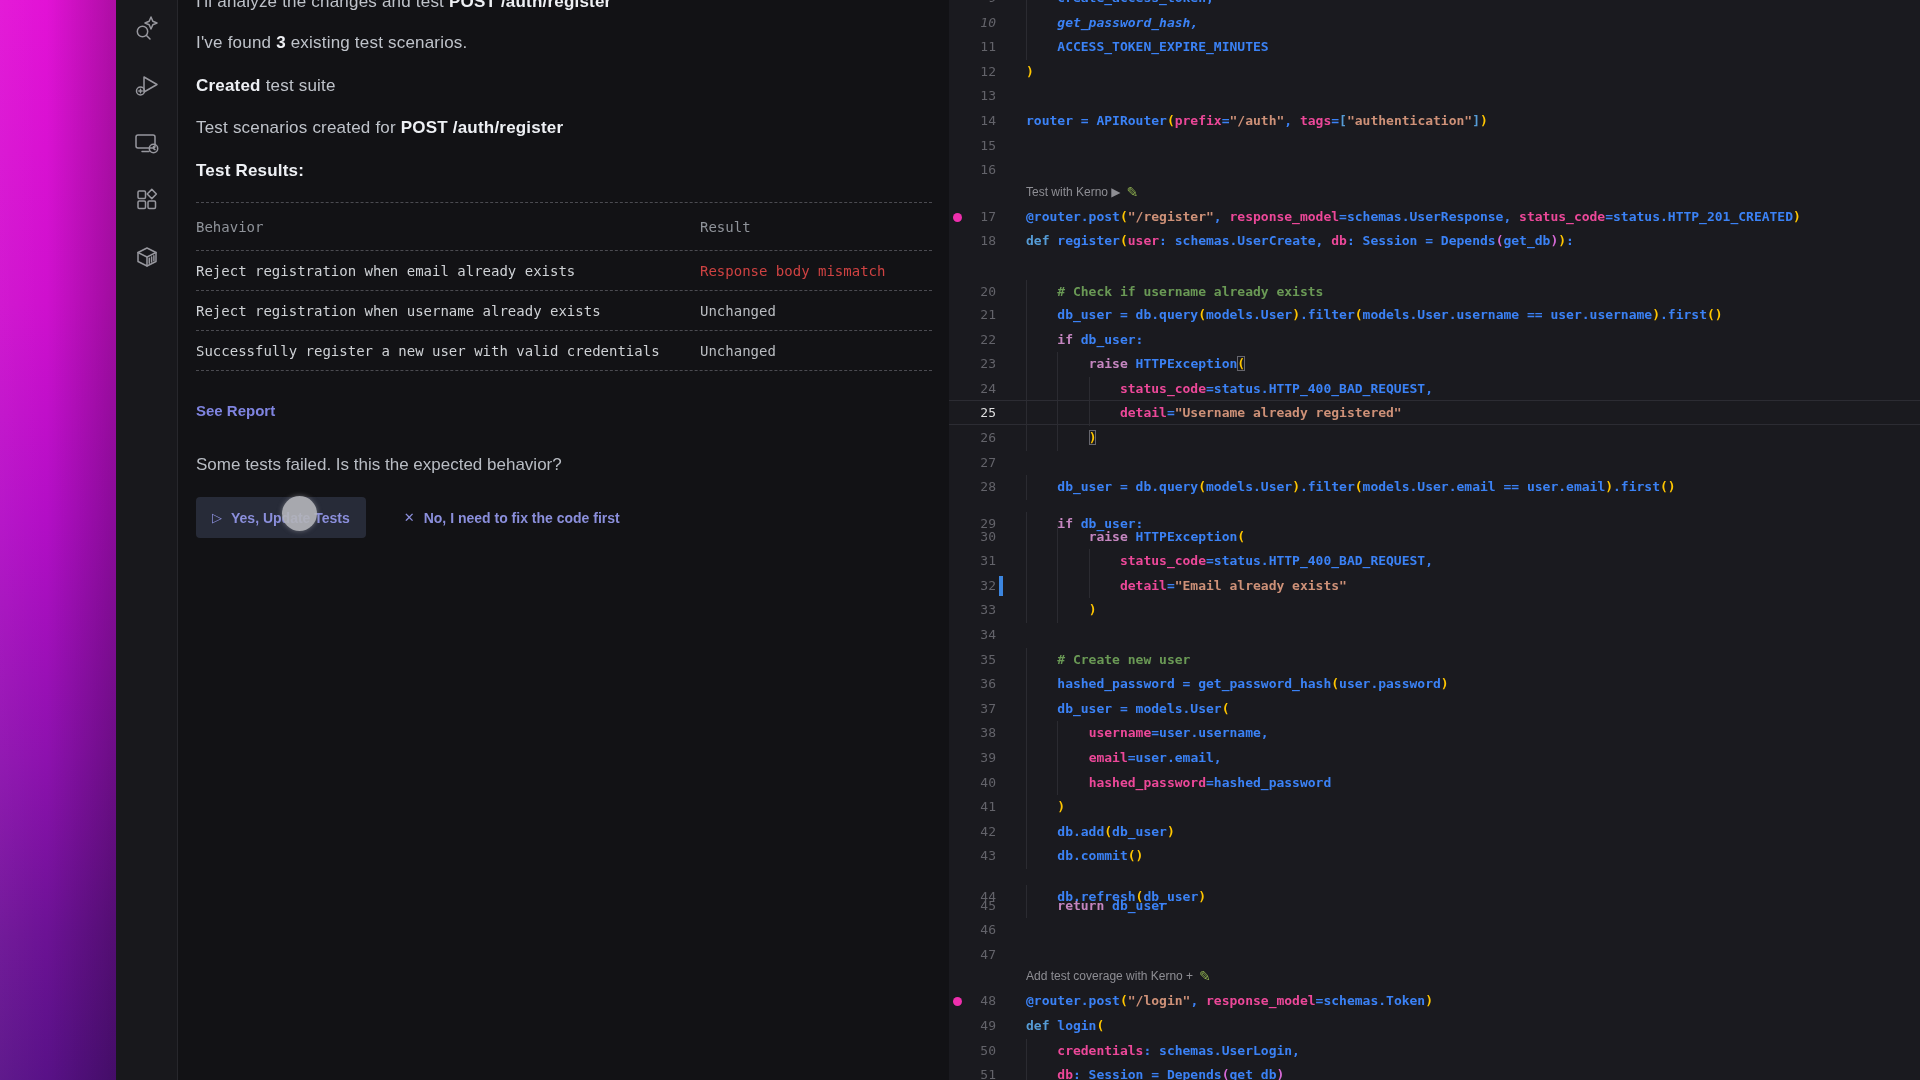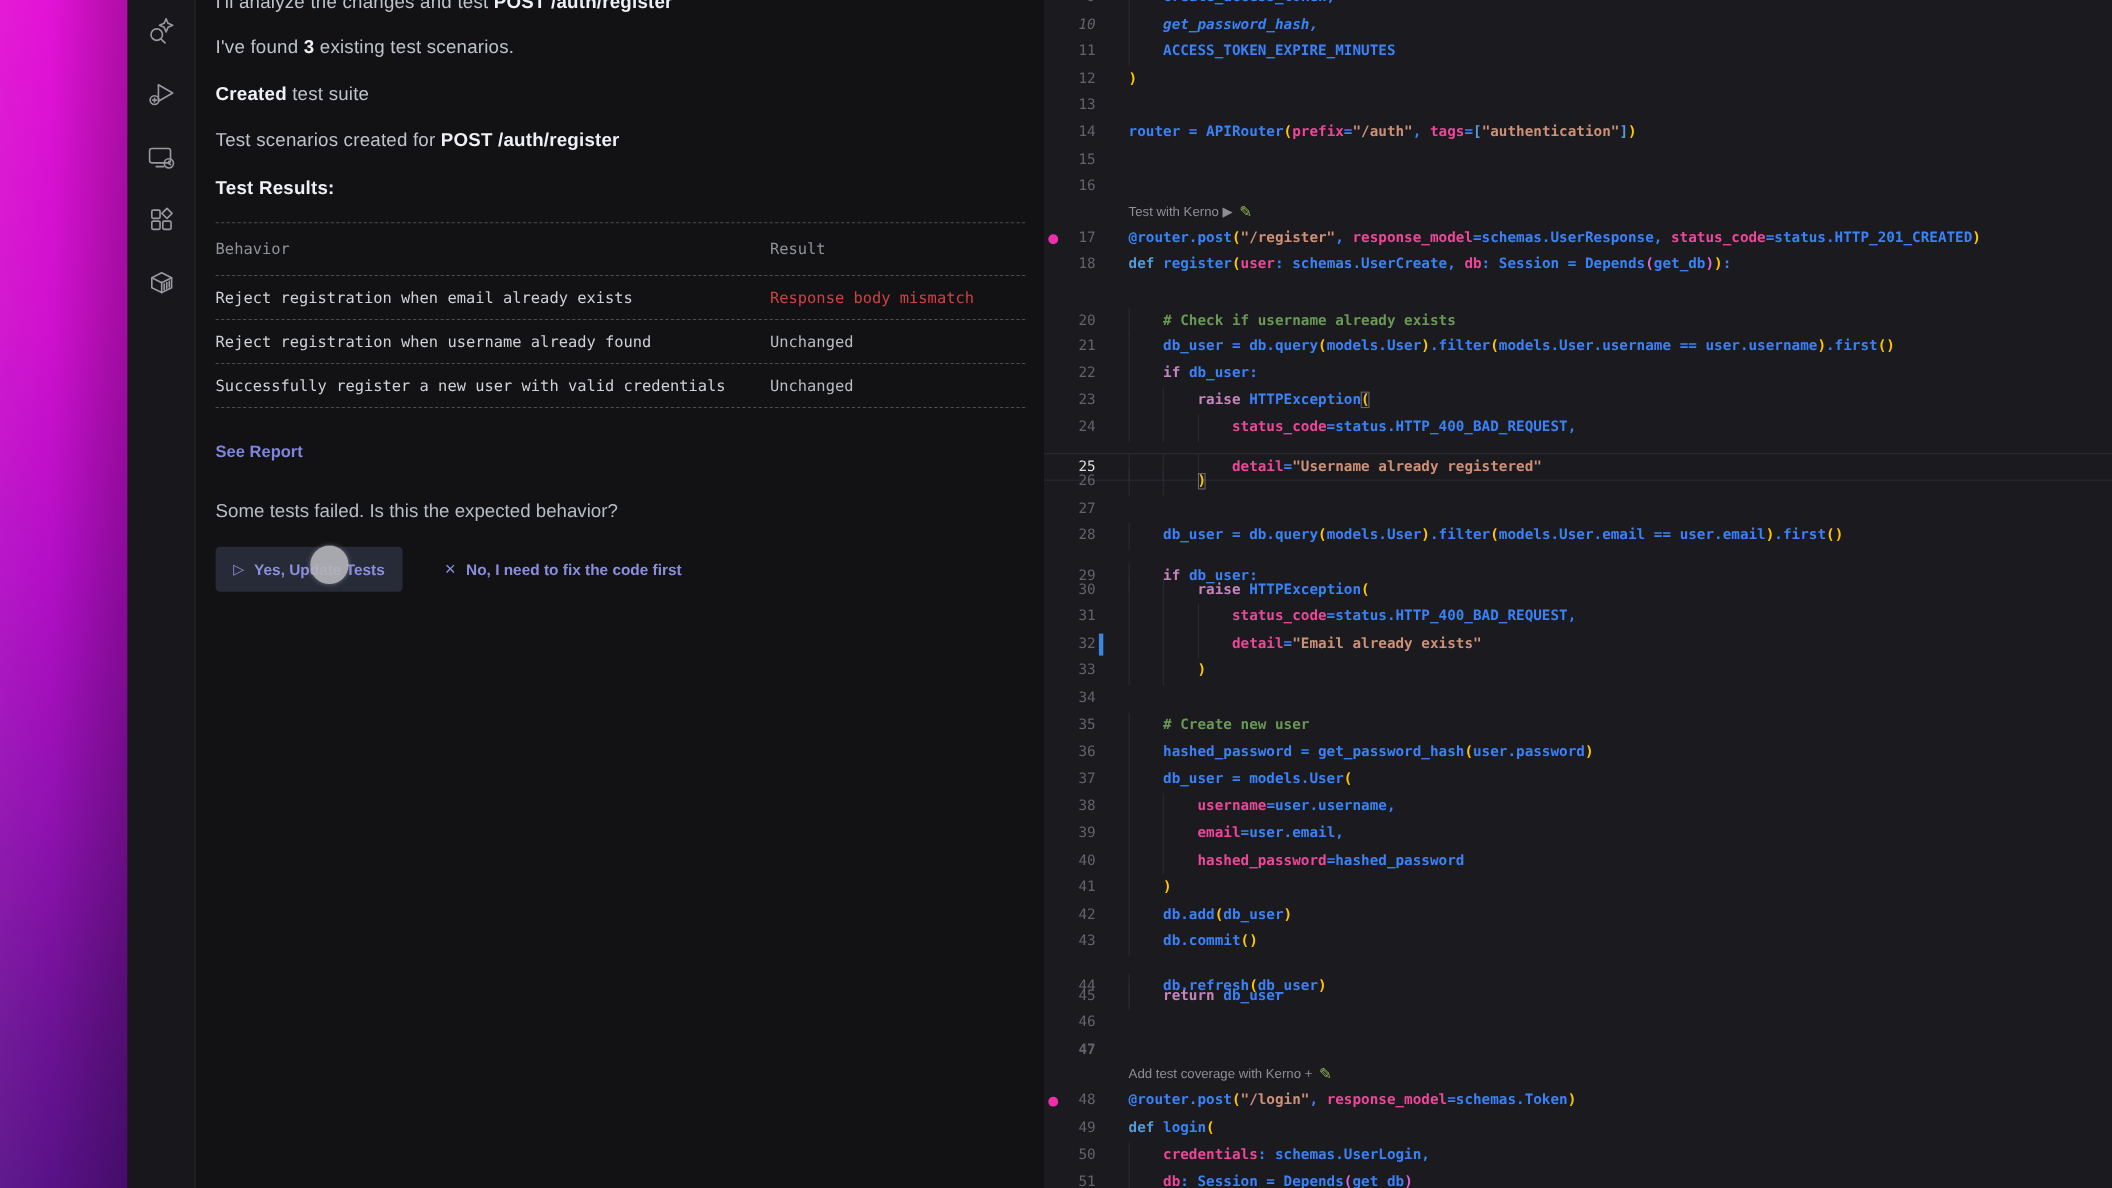--- a/index.html
+++ b/index.html
@@ -142,21 +142,21 @@
       <div class="t-row head">
         <div class="col-b">Behavior</div>
         <div class="col-r">Result</div>
       </div>
 
     <div class="t-row body">
           <div class="col-b">Reject registration when email already exists</div>
           <div class="col-r res-fail">Response body mismatch</div>
         </div>
         <div class="t-row body">
-          <div class="col-b">Reject registration when username already found</div>
+          <div class="col-b">Reject registration when username already exists</div>
           <div class="col-r res-ok">Unchanged</div>
         </div>
         <div class="t-row body">
           <div class="col-b">Successfully register a new user with valid credentials</div>
           <div class="col-r res-ok">Unchanged</div>
         </div>
       </div>
 
     <div class="see-report">See Report</div>
     <div class="question">Some tests failed. Is this the expected behavior?</div>
@@ -246,21 +246,21 @@
         <div class="guide" style="left: 108.308px;"></div>
         <div class="codetext">        <span class="tk-ctl">raise </span><span class="tk-w">HTTPException</span><span class="tk-b1 tk-bm">(</span></div>
       </div>
       <div class="crow" style="top: 377px;">
         <div class="lnum">24</div>
         <div class="guide" style="left: 77px;"></div>
         <div class="guide" style="left: 108.308px;"></div>
         <div class="guide" style="left: 139.616px;"></div>
         <div class="codetext">            <span class="tk-prm">status_code</span><span class="tk-w">=status.HTTP_400_BAD_REQUEST,</span></div>
       </div>
-      <div class="crow current" style="top: 412px;">
+      <div class="crow current" style="top: 400px;">
         <div class="lnum">25</div>
         <div class="guide" style="left: 77px;"></div>
         <div class="guide" style="left: 108.308px;"></div>
         <div class="guide" style="left: 139.616px;"></div>
         <div class="codetext">            <span class="tk-prm">detail</span><span class="tk-w">=</span><span class="tk-str">"Username already registered"</span></div>
       </div>
       <div class="crow" style="top: 426.2px;">
         <div class="lnum">26</div>
         <div class="guide" style="left: 77px;"></div>
         <div class="guide" style="left: 108.308px;"></div>
@@ -366,21 +366,21 @@
       </div>
       <div class="crow" style="top: 893.6px;">
         <div class="lnum">45</div>
         <div class="guide" style="left: 77px;"></div>
         <div class="codetext">    <span class="tk-ctl">return </span><span class="tk-w">db_user</span></div>
       </div>
       <div class="crow" style="top: 918.2px;">
         <div class="lnum">46</div>
         <div class="codetext"></div>
       </div>
-      <div class="crow" style="top: 942.8px; font-weight: bold;">
+      <div class="crow" style="top: 942.8px;">
         <div class="lnum">47</div>
         <div class="codetext"></div>
       </div>
       <div class="lensrow" style="top: 967.4px;">
         <div class="lenstext">
           <span>Add test coverage with Kerno +</span>
           <span class="pencil">✎</span>
         </div>
       </div>
       <div class="crow" style="top: 989.4px;">

